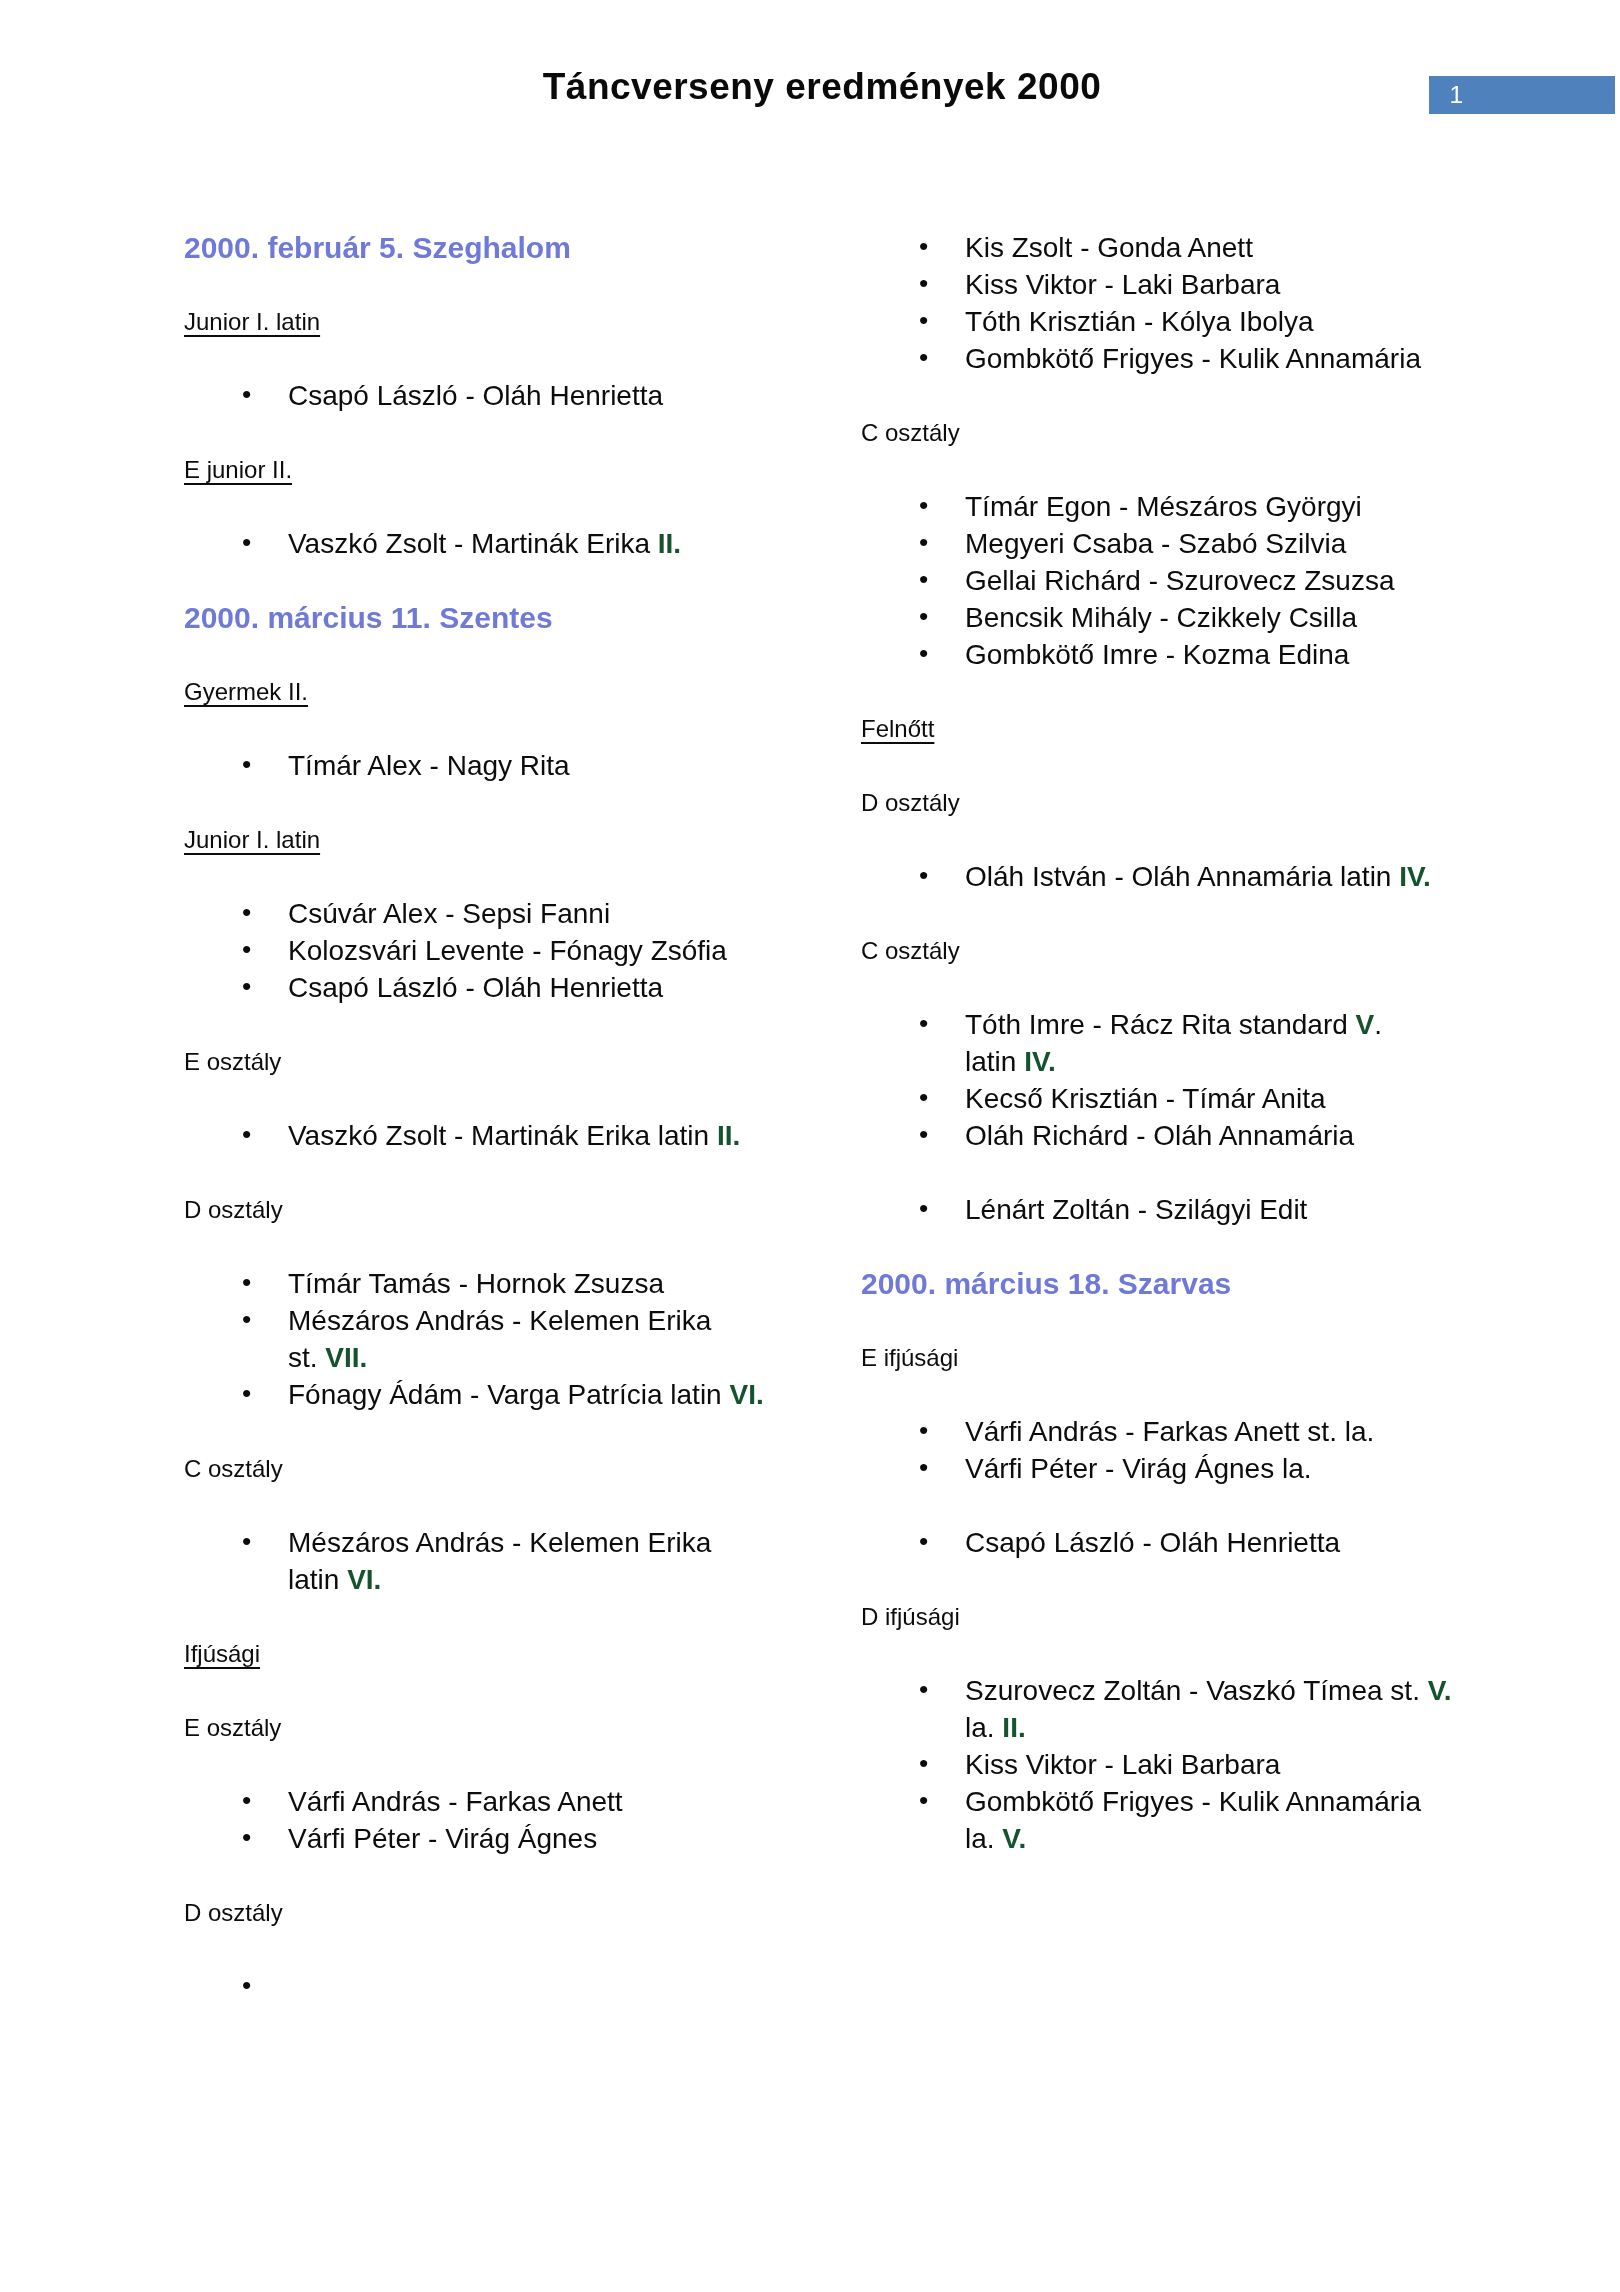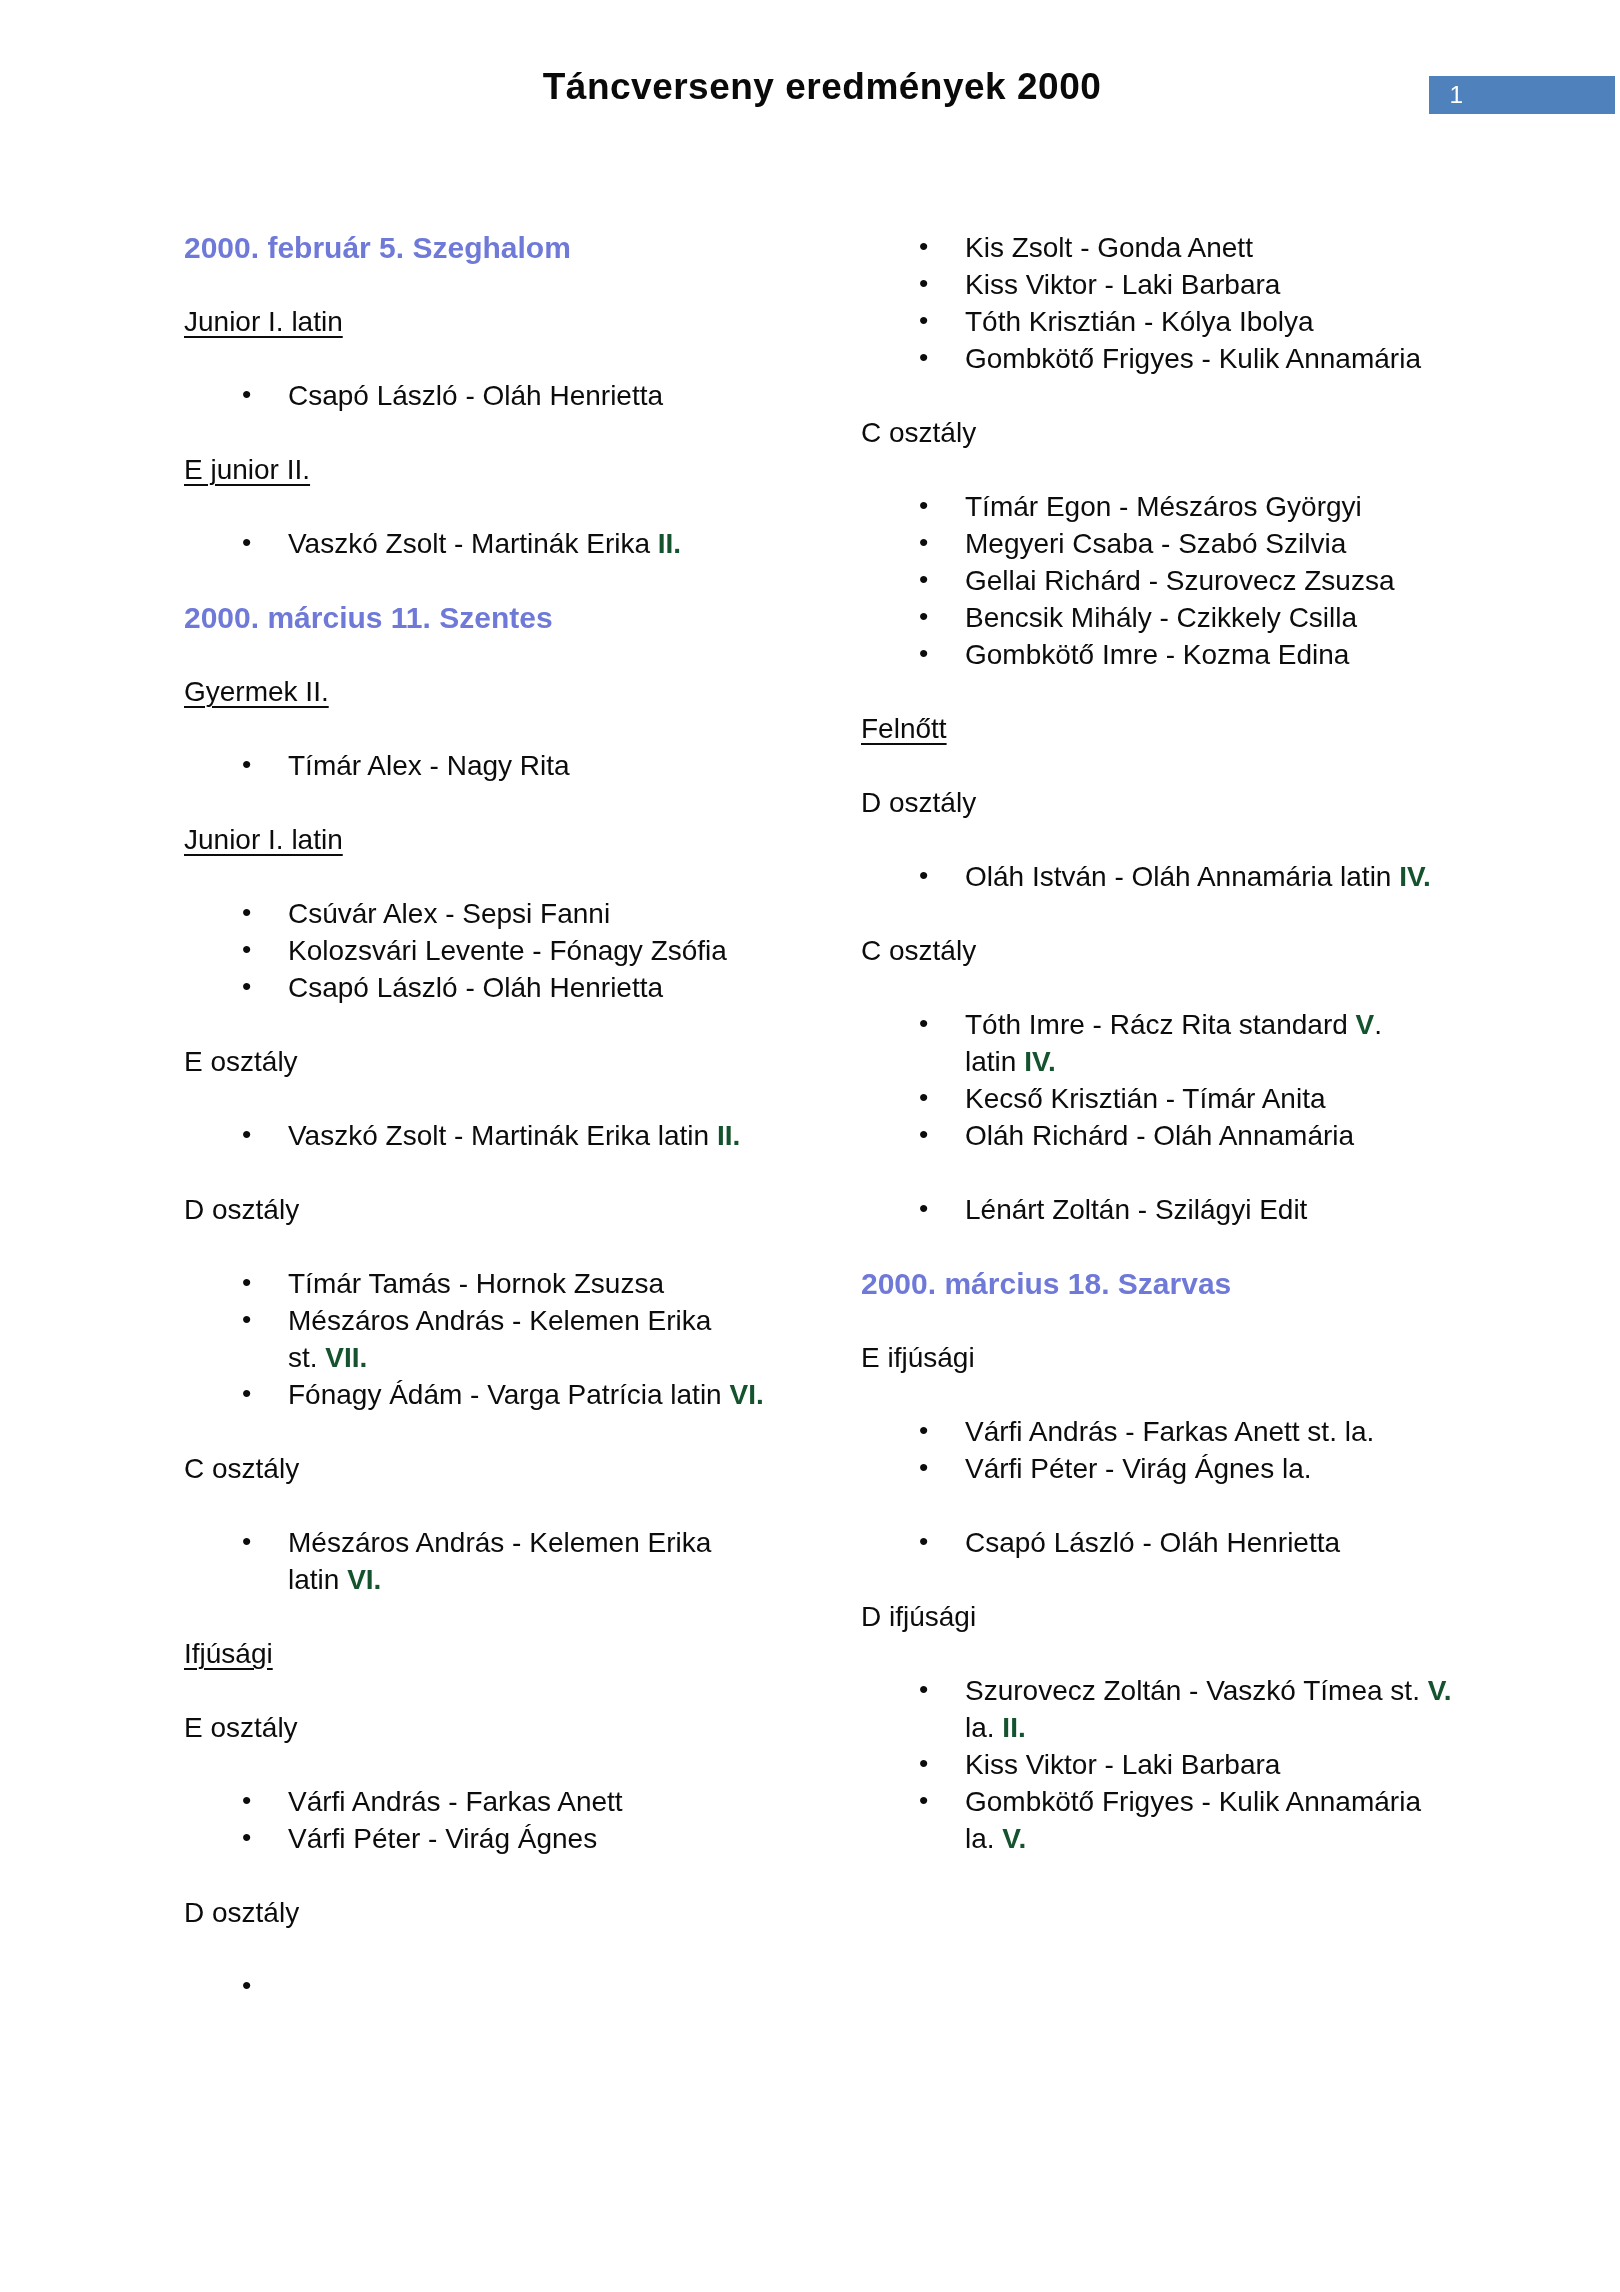--- a/index.html
+++ b/index.html
@@ -15,21 +15,21 @@
   }
   .page-num-box {
     position:absolute; top:76px; left:1429px; width:186px; height:38px;
     background:#4f81bd; color:#ffffff; font-size:24.5px; line-height:38px;
     padding-left:20.6px;
   }
   .col { position:absolute; top:193px;margin-top:36px; }
   .col-left  { left:184px; width:637px; }
   .col-right { left:861px; width:745px; }
   .block {
-    font-size:28px; line-height:37px; margin-bottom:37px;
+    font-size:24px; line-height:37px; margin-bottom:37px;
     white-space:nowrap;
   }
   .block.date { color:#6f79d8; font-weight:bold; font-size:30px; }
   .block.underline {
     text-decoration:underline;
     text-underline-offset:4.9px;
     text-decoration-thickness:2px;
   }
   .list { margin-bottom:37px; }
   .li {

